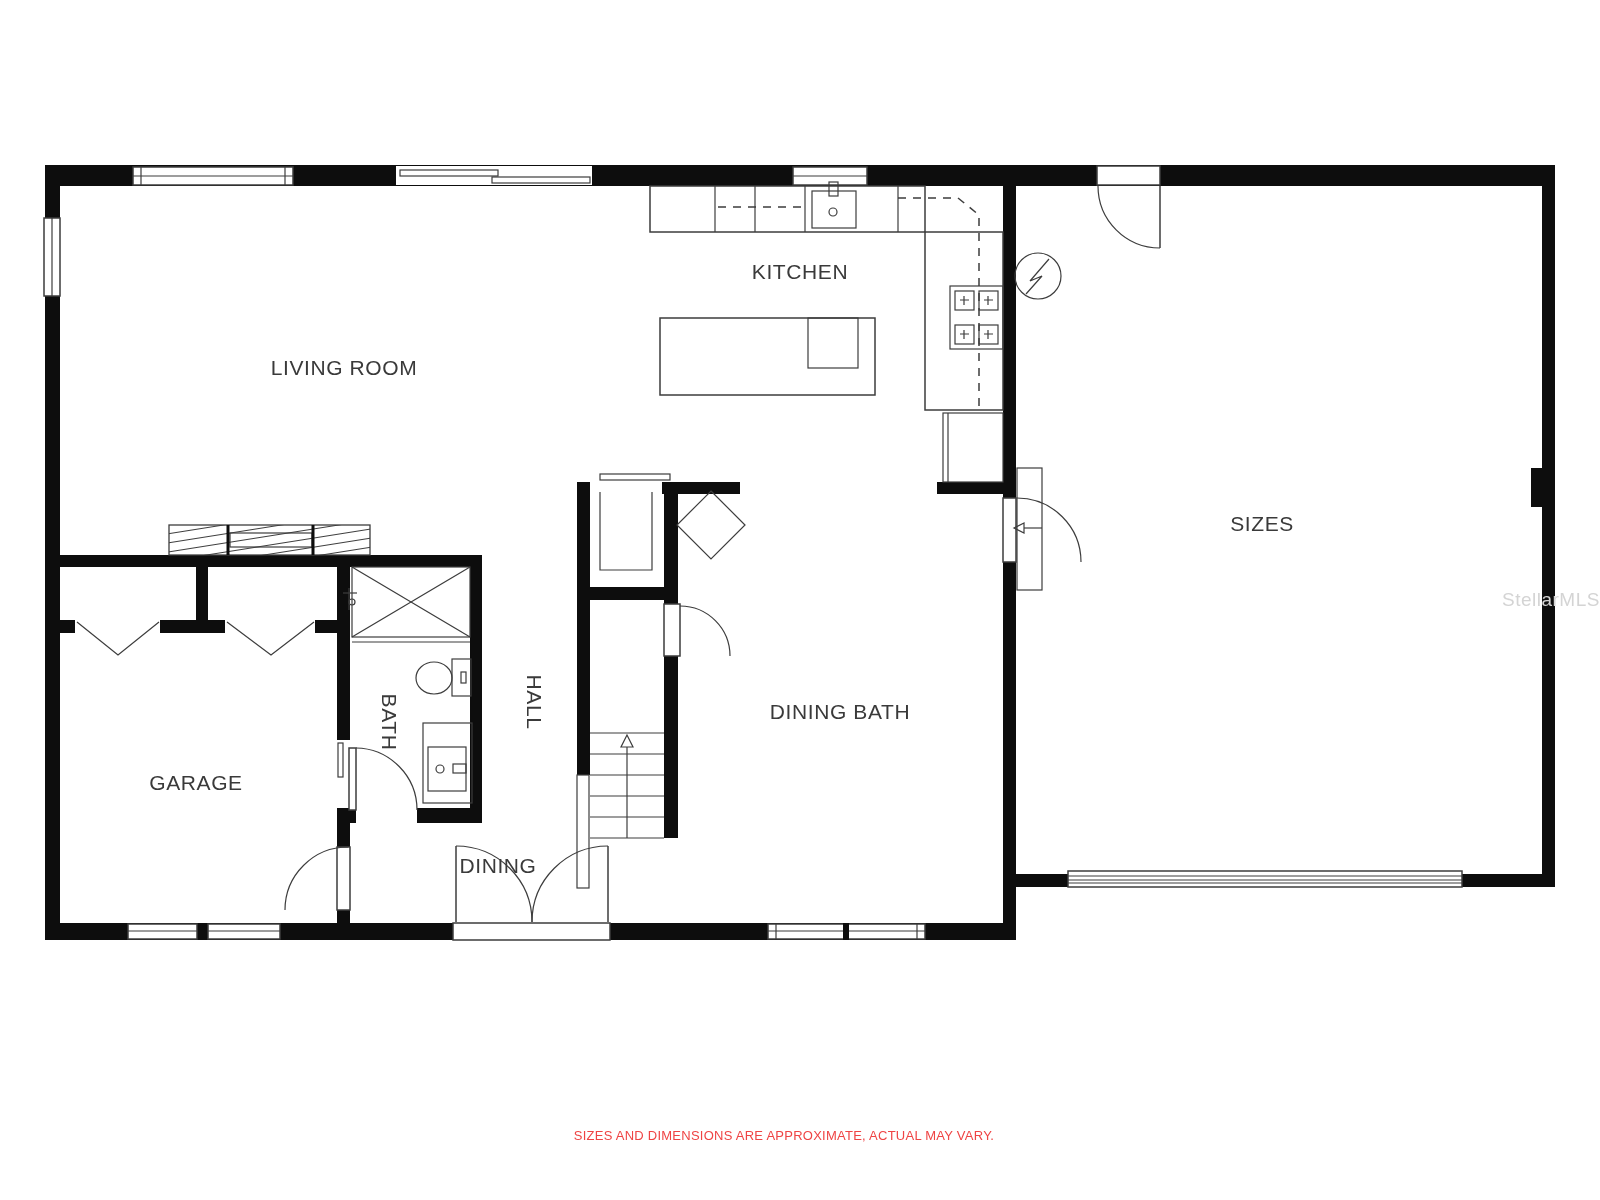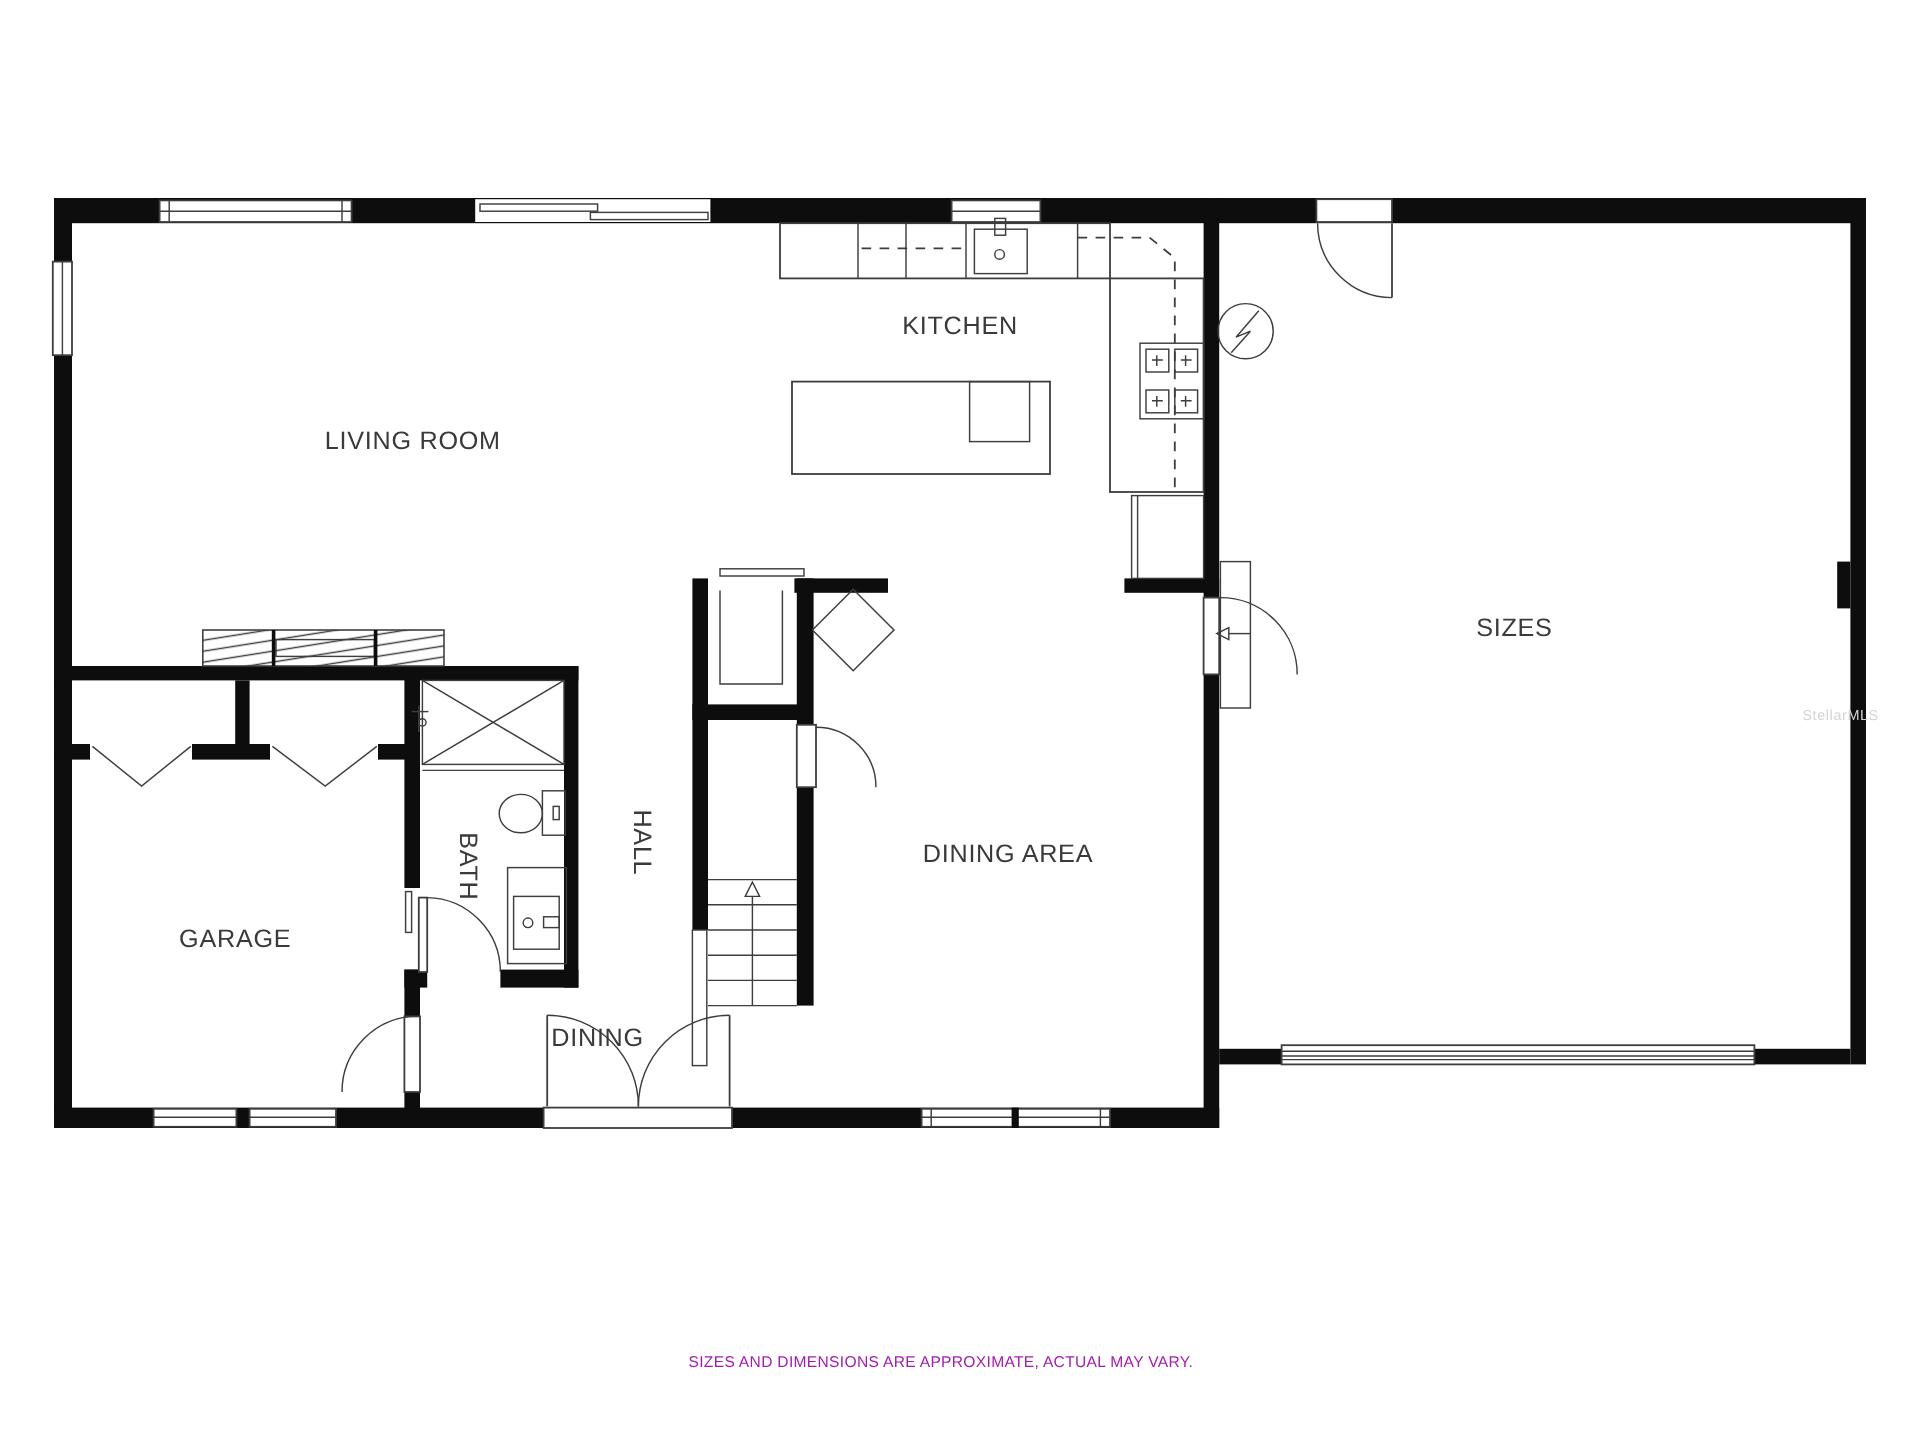--- a/index.html
+++ b/index.html
@@ -20,25 +20,25 @@
   .dash{fill:none;stroke:var(--line);stroke-width:1.5;stroke-dasharray:8 7;}
   .blk {fill:none;stroke:var(--wall);stroke-width:3;}
   
   .room-label{
     position:absolute; transform:translate(-50%,-50%);
     color:var(--text); font-size:21px; letter-spacing:0.6px; white-space:nowrap;
   }
   .room-label.vert{transform:translate(-50%,-50%) rotate(90deg);}
   .watermark{
     position:absolute; left:1502px; top:589px; color:var(--watermark);
-    font-size:12px; letter-spacing:0.5px; white-space:nowrap;
+    font-size:19px; letter-spacing:0.5px; white-space:nowrap;
   }
   .disclaimer{
     position:absolute; left:784px; top:1135px; transform:translate(-50%,-50%);
-    color:#a21caf; font-size:13px; letter-spacing:0.25px; white-space:nowrap;
+    color:#ef4444; font-size:13px; letter-spacing:0.25px; white-space:nowrap;
   }
 </style>
 </head>
 <body>
 
 <div id="plan">
   <svg width="1600" height="1200" viewBox="0 0 1600 1200">
     <defs>
       <pattern id="hatch" patternUnits="userSpaceOnUse" width="64" height="9" patternTransform="rotate(-9)">
         <line x1="0" y1="4.5" x2="64" y2="4.5" stroke="#3d3d3d" stroke-width="1.2"></line>
@@ -243,21 +243,21 @@
       <g>
         <circle class="lnt" cx="1038" cy="276" r="23" fill="#fff"></circle>
         <path class="lnt" d="M1049,259 L1030,281 L1042,276 L1026,294"></path>
       </g>
     </g>
   </svg>
 
   <div class="room-label" style="left:344px;top:368px">LIVING ROOM</div>
   <div class="room-label" style="left:800px;top:272px">KITCHEN</div>
   <div class="room-label" style="left:1262px;top:524px">SIZES</div>
-  <div class="room-label" style="left:840px;top:712px">DINING AREA</div>
+  <div class="room-label" style="left:840px;top:712px">DINING BATH</div>
   <div class="room-label" style="left:196px;top:783px">GARAGE</div>
   <div class="room-label" style="left:498px;top:866px">DINING</div>
   <div class="room-label vert" style="left:389px;top:722px">BATH</div>
   <div class="room-label vert" style="left:534px;top:702px">HALL</div>
 
   <div class="watermark">StellarMLS</div>
   <div class="disclaimer">SIZES AND DIMENSIONS ARE APPROXIMATE, ACTUAL MAY VARY.</div>
 </div>
 
 </body></html>

